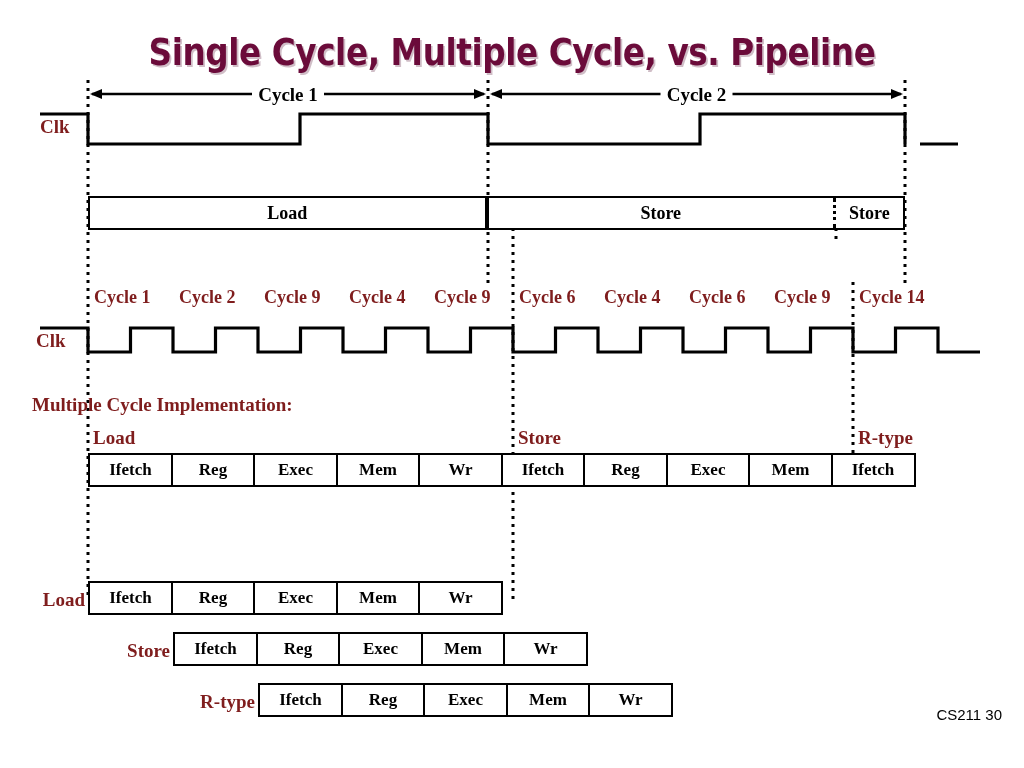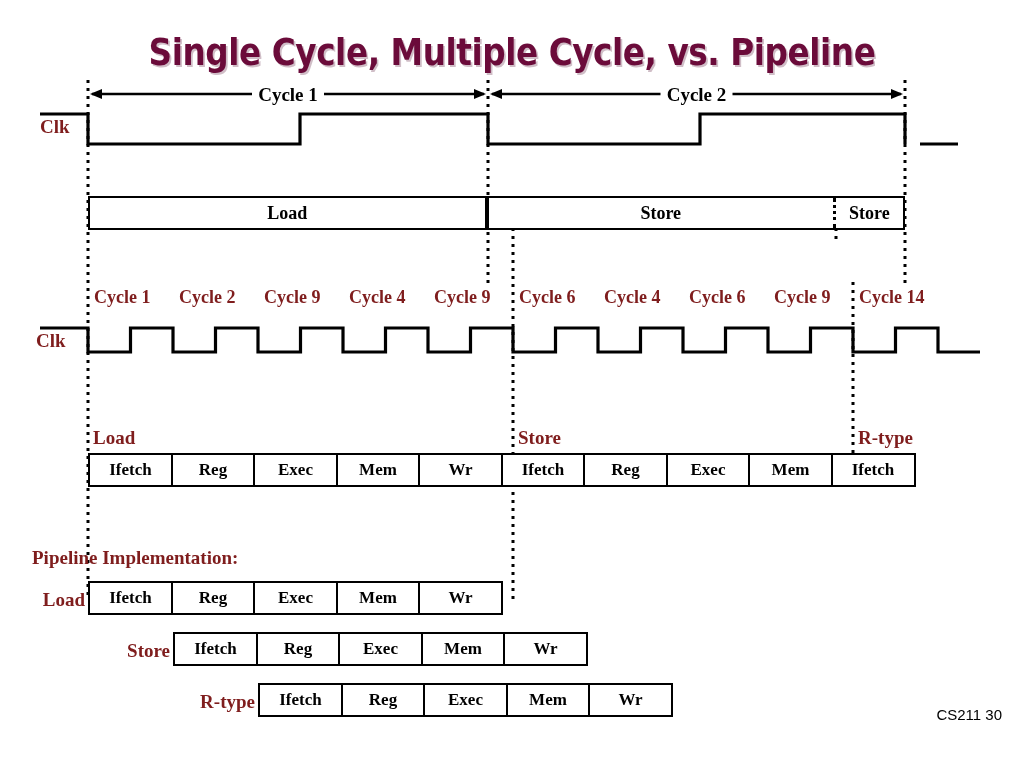--- a/index.html
+++ b/index.html
@@ -106,41 +106,41 @@
       <div class="lbl lbl-18" style="left: 264px; top: 287px;">Cycle 9</div>
       <div class="lbl lbl-18" style="left: 349px; top: 287px;">Cycle 4</div>
       <div class="lbl lbl-18" style="left: 434px; top: 287px;">Cycle 9</div>
       <div class="lbl lbl-18" style="left: 519px; top: 287px;">Cycle 6</div>
       <div class="lbl lbl-18" style="left: 604px; top: 287px;">Cycle 4</div>
       <div class="lbl lbl-18" style="left: 689px; top: 287px;">Cycle 6</div>
       <div class="lbl lbl-18" style="left: 774px; top: 287px;">Cycle 9</div>
       <div class="lbl lbl-18" style="left: 859px; top: 287px;">Cycle 14</div>
     </div>
 
+  <div class="lbl lbl-19" style="left:32px;top:394px;">Multiple Cycle Implementation:</div>
 
   <div id="mc-instr-holder">
       <div class="lbl lbl-19" style="left: 93px; top: 427px;">Load</div>
       <div class="lbl lbl-19" style="left: 518px; top: 427px;">Store</div>
       <div class="lbl lbl-19" style="left: 858px; top: 427px;">R-type</div>
     </div>
 
   <div class="boxrow" id="multiple-cycle-row" style="left:88px;top:453px;width:850px;height:34px;">
       <div class="stagebox" style="width: 85px;">Ifetch</div>
       <div class="stagebox" style="width: 85px;">Reg</div>
       <div class="stagebox" style="width: 85px;">Exec</div>
       <div class="stagebox" style="width: 85px;">Mem</div>
       <div class="stagebox" style="width: 85px;">Wr</div>
       <div class="stagebox" style="width: 85px;">Ifetch</div>
       <div class="stagebox" style="width: 85px;">Reg</div>
       <div class="stagebox" style="width: 85px;">Exec</div>
       <div class="stagebox" style="width: 85px;">Mem</div>
       <div class="stagebox" style="width: 85px;">Ifetch</div>
     </div>
 
-  <div class="lbl lbl-19" style="left:32px;top:547px;">Pipeline Implementation:</div>
 
   <div id="pipeline-holder">
       <div class="lbl lbl-19" style="top: 589px; visibility: visible; left: 42.75px;">Load</div>
       <div class="boxrow" style="left: 88px; top: 581px; height: 34px;">
         <div class="stagebox" style="width: 85px;">Ifetch</div>
         <div class="stagebox" style="width: 85px;">Reg</div>
         <div class="stagebox" style="width: 85px;">Exec</div>
         <div class="stagebox" style="width: 85px;">Mem</div>
         <div class="stagebox" style="width: 85px;">Wr</div>
       </div>

